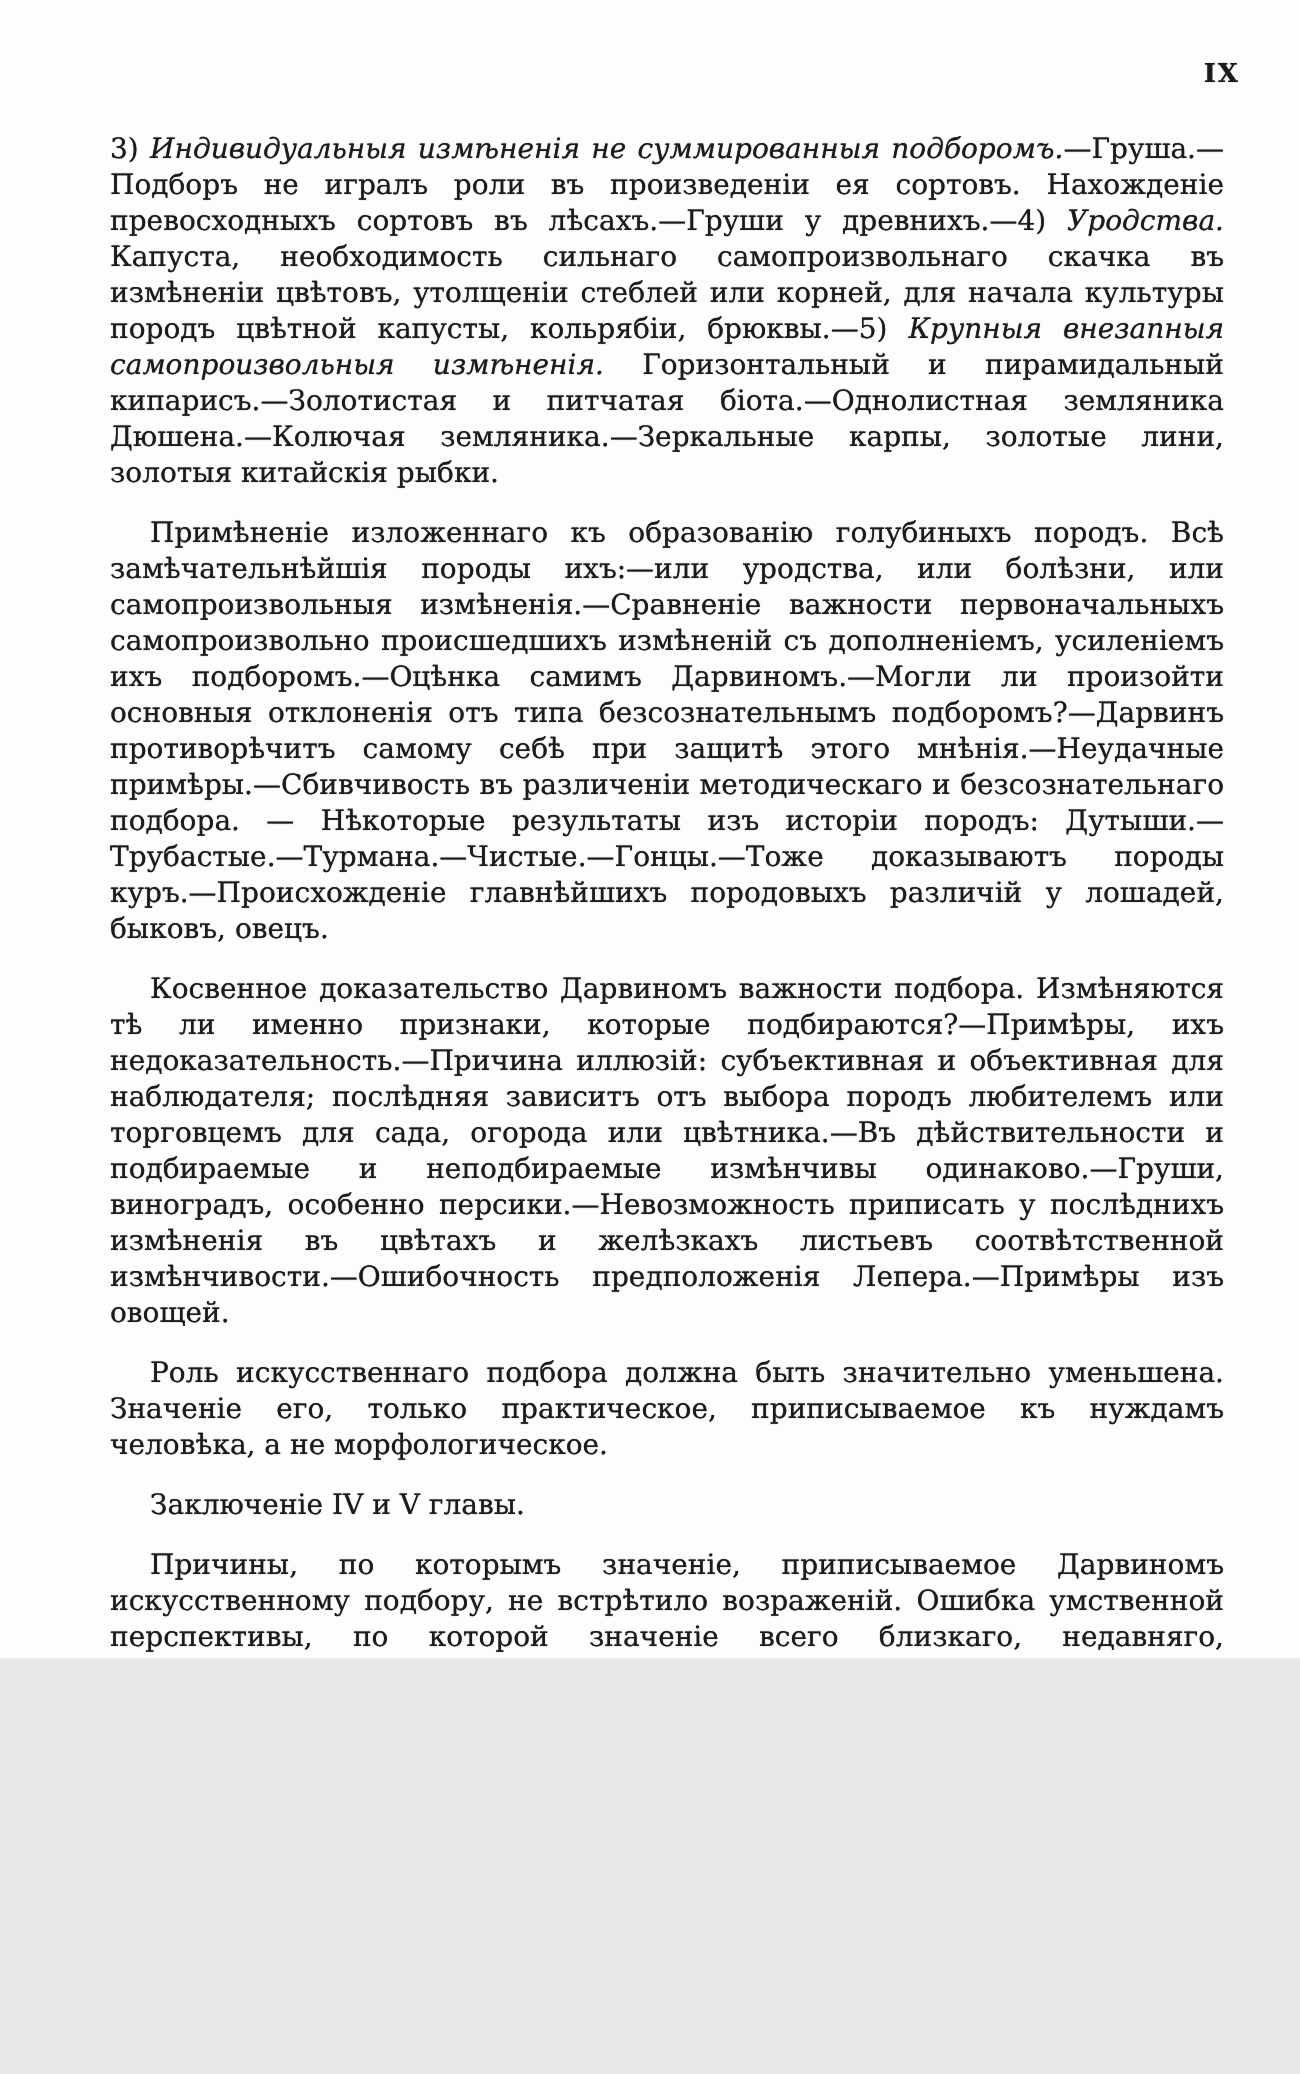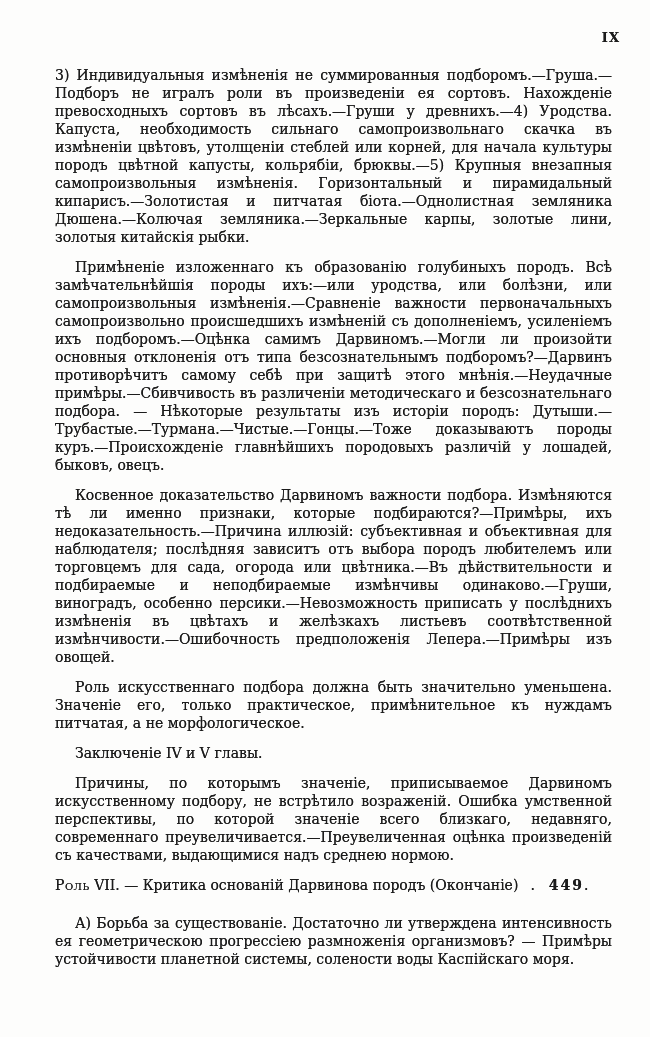--- a/index.html
+++ b/index.html
@@ -1,18 +1,18 @@
 <!DOCTYPE html>
 <html><head>
 <meta charset="utf-8">
 <style>
   html,body{margin:0;padding:0;background:#e8e8e8;}
   .page{
     position:relative;
-    width:650px;height:1037px;
+    width:650px;height:829px;
     background:#fdfdfc;
     color:#1b1b1b;
     font-family:"DejaVu Serif","Liberation Serif",serif;
     overflow:hidden;
     box-sizing:border-box;
   }
   .folio{
     position:absolute;top:30px;right:30px;
     font-size:13px;font-weight:bold;letter-spacing:1px;
     text-shadow:0 0 0.5px rgba(20,20,20,.8);
@@ -22,21 +22,21 @@
   }
   p.para{
     margin:0 0 12px;
     font-size:14px;line-height:18px;
     text-align:justify;
     text-indent:20px;
     text-shadow:0 0 0.45px rgba(25,25,25,.85);
   }
   p.para.flush{text-indent:0;}
   .lead{font-weight:normal;}
-  .it{}
+  .it{font-style:italic;}
   .chapter{
     margin:52px 0 0;
     font-size:16px;line-height:22px;
     text-indent:0;text-align:left;
     text-shadow:0 0 0.5px rgba(25,25,25,.85);
     white-space:nowrap;
   }
   .chapter .sc{font-variant:small-caps;letter-spacing:.5px;}
   .chapter .t-rest{margin-left:.32em;}
   .chapter .leader{margin:0 14px 0 12px;}
@@ -60,21 +60,21 @@
 
   <div class="body-block">
 
     <p class="para flush"><span>3) </span><span class="it">Индивидуальныя измѣненія не суммированныя подборомъ.</span><span>—Груша.—Подборъ не игралъ роли въ произведеніи ея сортовъ. Нахожденіе превосходныхъ сортовъ въ лѣсахъ.—Груши у древнихъ.—4) </span><span class="it">Уродства.</span><span> Капуста, необходимость сильнаго самопроизвольнаго скачка въ измѣненіи цвѣтовъ, утолщеніи стеблей или корней, для начала культуры породъ цвѣтной капусты, кольрябіи, брюквы.—5) </span><span class="it">Крупныя внезапныя самопроизвольныя измѣненія.</span><span> Горизонтальный и пирамидальный кипарисъ.—Золотистая и питчатая біота.—Однолистная земляника Дюшена.—Колючая земляника.—Зеркальные карпы, золотые лини, золотыя китайскія рыбки.</span></p>
 
     <p class="para"><span class="lead">Примѣненіе изложеннаго къ образованію голубиныхъ породъ.</span><span> Всѣ замѣчательнѣйшія породы ихъ:—или уродства, или болѣзни, или самопроизвольныя измѣненія.—Сравненіе важности первоначальныхъ самопроизвольно происшедшихъ измѣненій съ дополненіемъ, усиленіемъ ихъ подборомъ.—Оцѣнка самимъ Дарвиномъ.—Могли ли произойти основныя отклоненія отъ типа безсознательнымъ подборомъ?—Дарвинъ противорѣчитъ самому себѣ при защитѣ этого мнѣнія.—Неудачные примѣры.—Сбивчивость въ различеніи методическаго и безсознательнаго подбора. — Нѣкоторые результаты изъ исторіи породъ: Дутыши.—Трубастые.—Турмана.—Чистые.—Гонцы.—Тоже доказываютъ породы куръ.—Происхожденіе главнѣйшихъ породовыхъ различій у лошадей, быковъ, овецъ.</span></p>
 
 
     <p class="para"><span class="lead">Косвенное доказательство Дарвиномъ важности подбора.</span><span> Измѣняются тѣ ли именно признаки, которые подбираются?—Примѣры, ихъ недоказательность.—Причина иллюзій: субъективная и объективная для наблюдателя; послѣдняя зависитъ отъ выбора породъ любителемъ или торговцемъ для сада, огорода или цвѣтника.—Въ дѣйствительности и подбираемые и неподбираемые измѣнчивы одинаково.—Груши, виноградъ, особенно персики.—Невозможность приписать у послѣднихъ измѣненія въ цвѣтахъ и желѣзкахъ листьевъ соотвѣтственной измѣнчивости.—Ошибочность предположенія Лепера.—Примѣры изъ овощей.</span></p>
 
-    <p class="para"><span class="lead">Роль искусственнаго подбора должна быть значительно уменьшена.</span><span> Значеніе его, только практическое, примѣнительное къ нуждамъ питчатая, а не морфологическое.</span></p>
+    <p class="para"><span class="lead">Роль искусственнаго подбора должна быть значительно уменьшена.</span><span> Значеніе его, только практическое, приписываемое къ нуждамъ человѣка, а не морфологическое.</span></p>
 
     <p class="para"><span class="lead">Заключеніе IV и V главы.</span></p>
 
     <p class="para"><span class="lead">Причины, по которымъ значеніе, приписываемое Дарвиномъ искусственному подбору, не встрѣтило возраженій.</span><span> Ошибка умственной перспективы, по которой значеніе всего близкаго, недавняго, современнаго преувеличивается.—Преувеличенная оцѣнка произведеній съ качествами, выдающимися надъ среднею нормою.</span></p>
 
     <p class="para flush chapter"><span class="sc">Роль</span><span class="t-rest">VII. — Критика основаній Дарвинова породъ (Окончаніе)</span><span class="leader">.</span><span class="pgnum">449</span><span>.</span></p>
 
     <p class="para flush section-h">
       </p>
 

